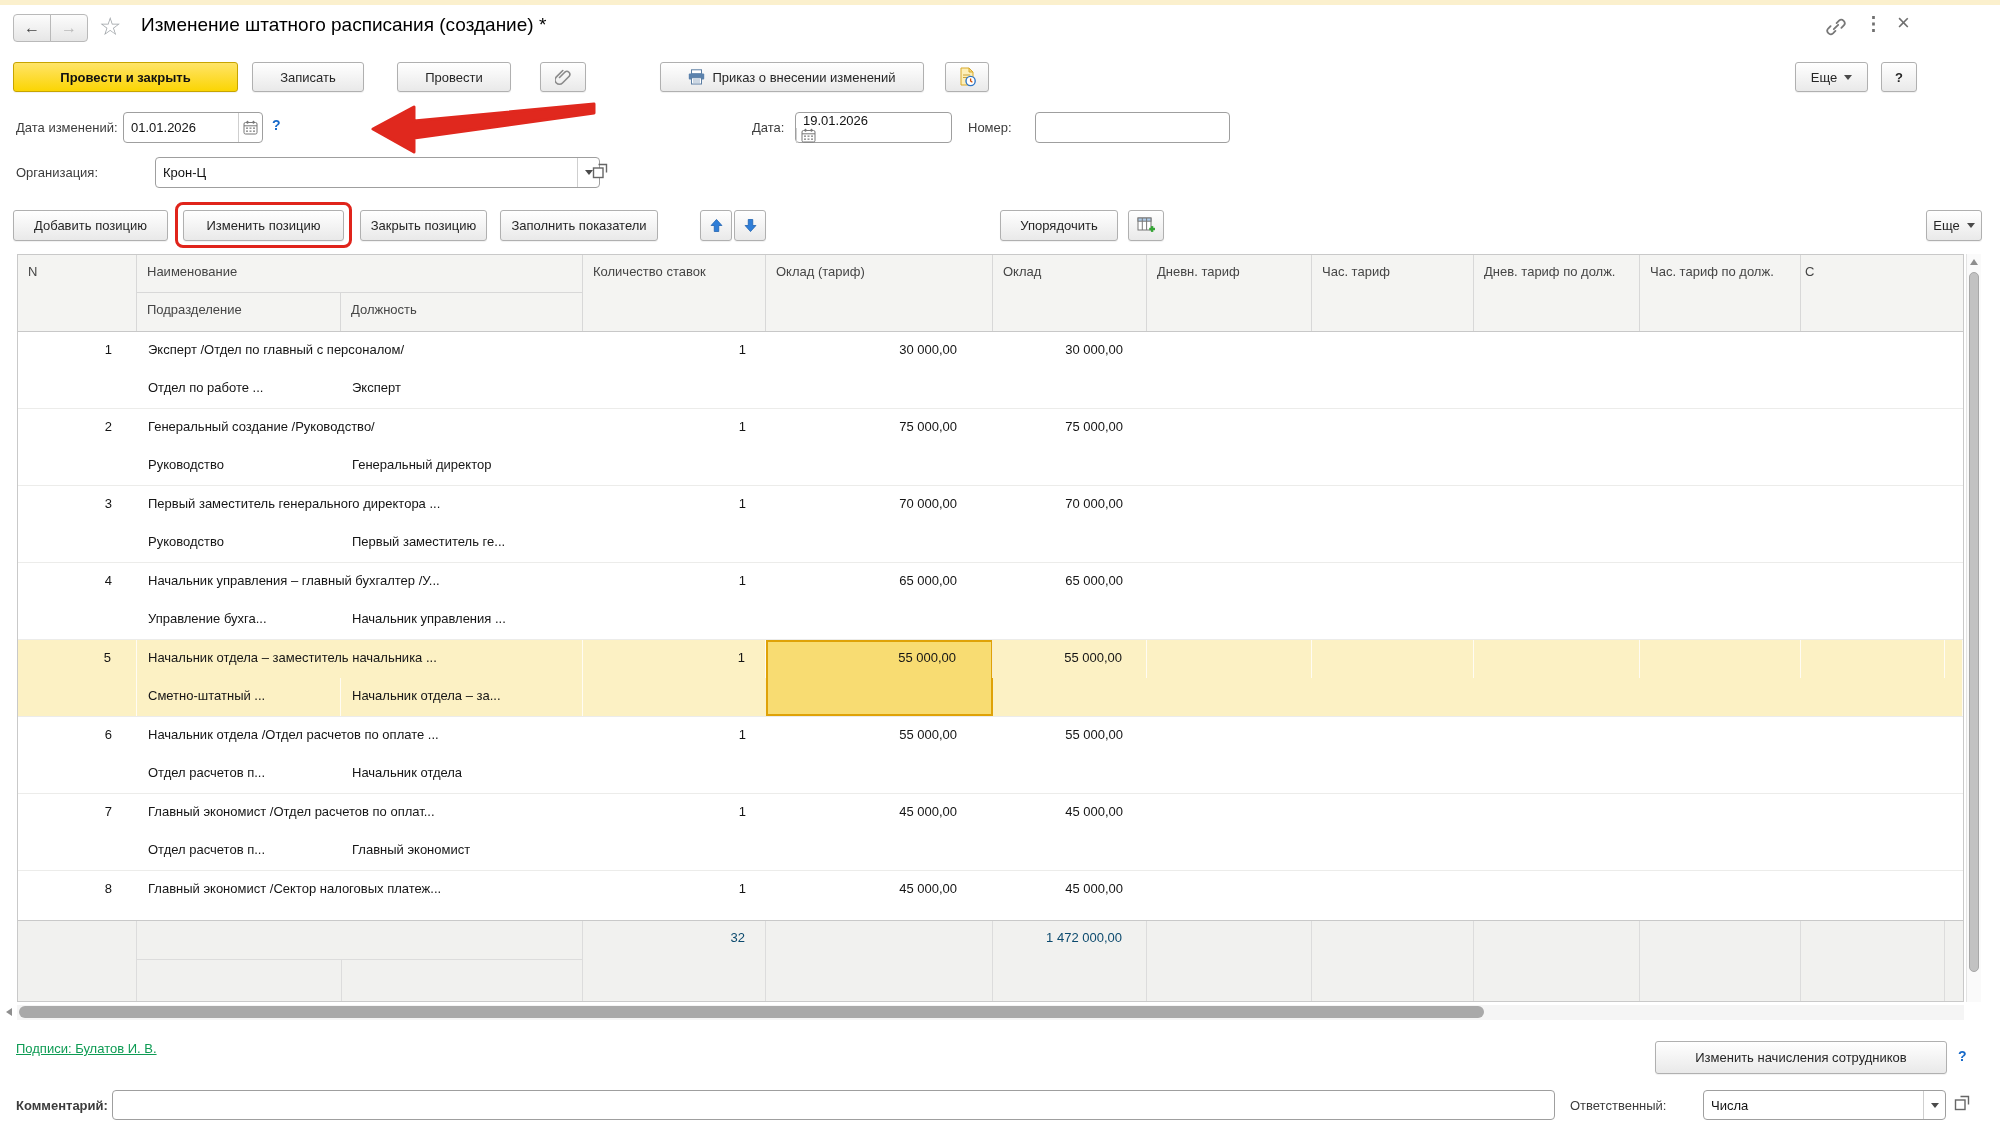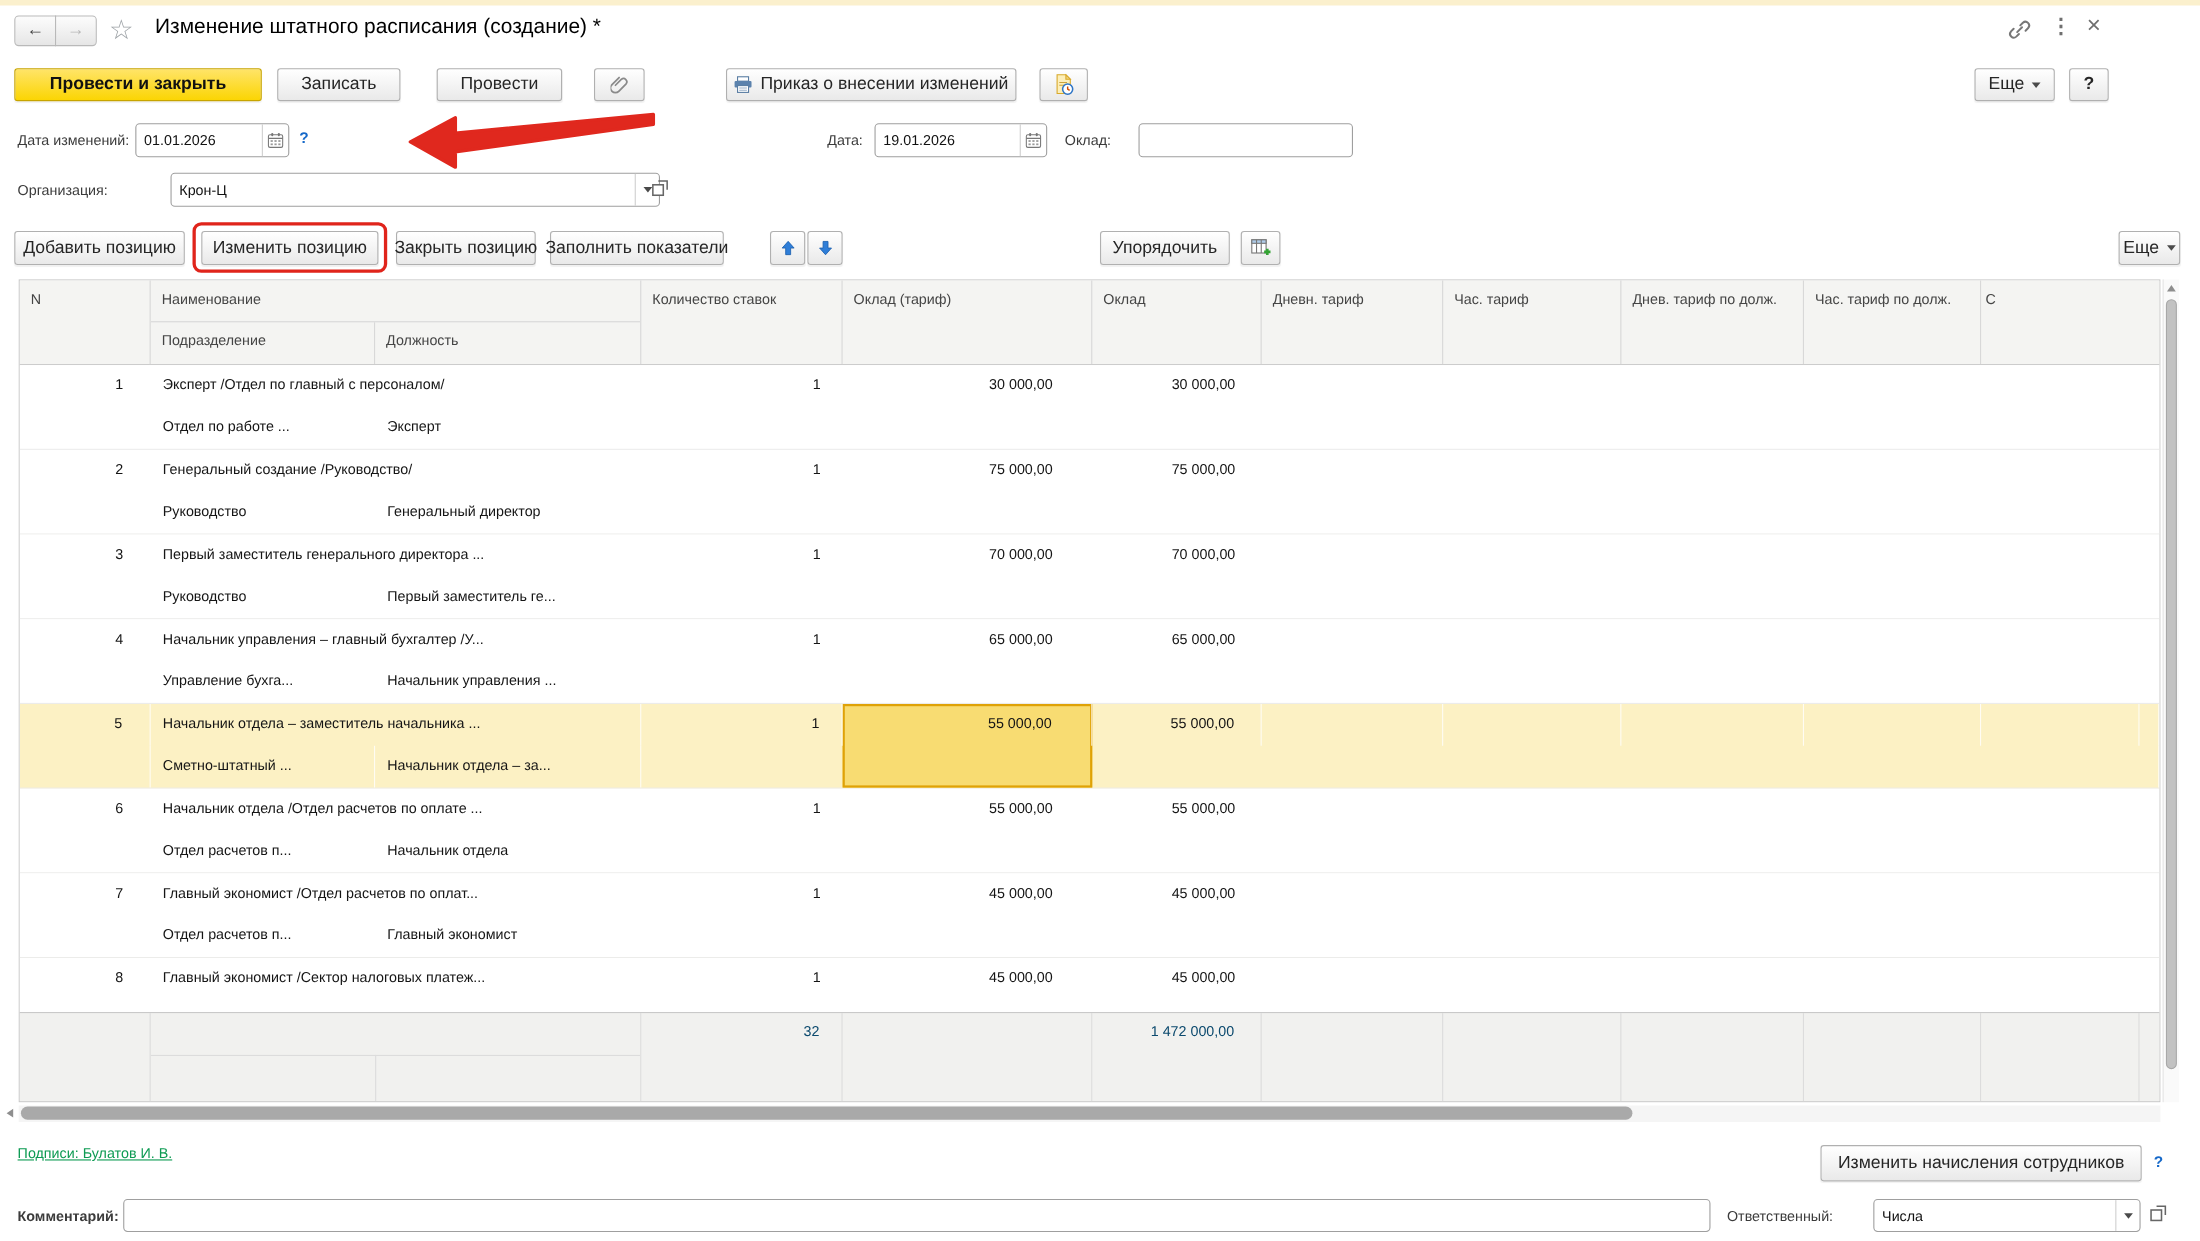--- a/index.html
+++ b/index.html
@@ -3,21 +3,21 @@
 <meta charset="utf-8">
 <style>
   html,body{margin:0;padding:0;background:#fff;}
   *{box-sizing:border-box;}
   .screen{position:relative;width:2000px;height:1128px;background:#fff;overflow:hidden;
           font-family:"Liberation Sans",sans-serif;font-size:13px;color:#2b2b2b;}
   .topstrip{position:absolute;left:0;top:0;width:2000px;height:5px;background:#FBF0CD;}
 
   
   .btn{position:absolute;height:30px;border:1px solid #b0b0b0;border-radius:3px;
-       background:linear-gradient(#ffffff,#e9e9e9);color:#262626;font-size:16px;
+       background:linear-gradient(#ffffff,#e9e9e9);color:#262626;font-size:13px;
        display:flex;align-items:center;justify-content:center;gap:7px;padding:0 10px;
        box-shadow:0 1px 1px rgba(0,0,0,.06);white-space:nowrap;cursor:default;}
   .btn.primary{background:linear-gradient(#ffe468,#fbd503);border-color:#c7a400;font-weight:bold;color:#111;}
   .caret{width:0;height:0;border-left:4px solid transparent;border-right:4px solid transparent;
          border-top:5px solid #4a4a4a;display:inline-block;}
   .lbl{position:absolute;color:#3c3c3c;white-space:nowrap;}
   .ibox{position:absolute;height:31px;border:1px solid #9f9f9f;border-radius:4px;background:#fff;
         display:flex;align-items:stretch;}
   .ibox input{border:none;outline:none;flex:1;min-width:0;background:transparent;
               font-family:"Liberation Sans",sans-serif;font-size:13px;color:#111;padding:0 7px;}
@@ -189,40 +189,40 @@
             <rect x="3" y="10.4" width="2" height="1.6"></rect>
             <rect x="6.5" y="10.4" width="2" height="1.6"></rect>
             <rect x="10" y="10.4" width="2" height="1.6"></rect>
           </g>
       </svg>
     </span>
   </div>
   <span class="qhelp" style="left:272px;top:117px;">?</span>
 
   <span class="lbl" style="left:752px;top:120px;">Дата:</span>
-  <div class="ibox" style="left:795px;top:112px;width:157px;">
+  <div class="ibox" style="left:795px;top:112px;width:157px;flex-direction:column;">
     <input value="19.01.2026" style="">
     <span class="sidebtn">
       <svg width="15" height="15" viewBox="0 0 15 15">
         <rect x="1" y="2.5" width="13" height="11.5" rx="1.5" fill="#fff" stroke="#777"></rect>
         <line x1="1" y1="5.8" x2="14" y2="5.8" stroke="#777"></line>
         <rect x="3.6" y="0.8" width="1.8" height="3" rx="0.8" fill="#777"></rect>
           <rect x="9.6" y="0.8" width="1.8" height="3" rx="0.8" fill="#777"></rect>
         <g fill="#999">
             <rect x="3" y="7.4" width="2" height="1.6"></rect>
             <rect x="6.5" y="7.4" width="2" height="1.6"></rect>
             <rect x="10" y="7.4" width="2" height="1.6"></rect>
             <rect x="3" y="10.4" width="2" height="1.6"></rect>
             <rect x="6.5" y="10.4" width="2" height="1.6"></rect>
             <rect x="10" y="10.4" width="2" height="1.6"></rect>
           </g>
       </svg>
     </span>
   </div>
-  <span class="lbl" style="left:968px;top:120px;">Оклад:</span>
+  <span class="lbl" style="left:968px;top:120px;">Номер:</span>
   <div class="ibox" style="left:1035px;top:112px;width:195px;">
     <input value="" style="">
   </div>
 
   <span class="lbl" style="left:16px;top:165px;">Организация:</span>
   <div class="ibox" style="left:138px;top:157px;width:445px;margin-left:17px;">
     <input value="Крон-Ц" style="">
     <span class="sidebtn" style="width:22px;">
         <span class="caret"></span>
       </span>

